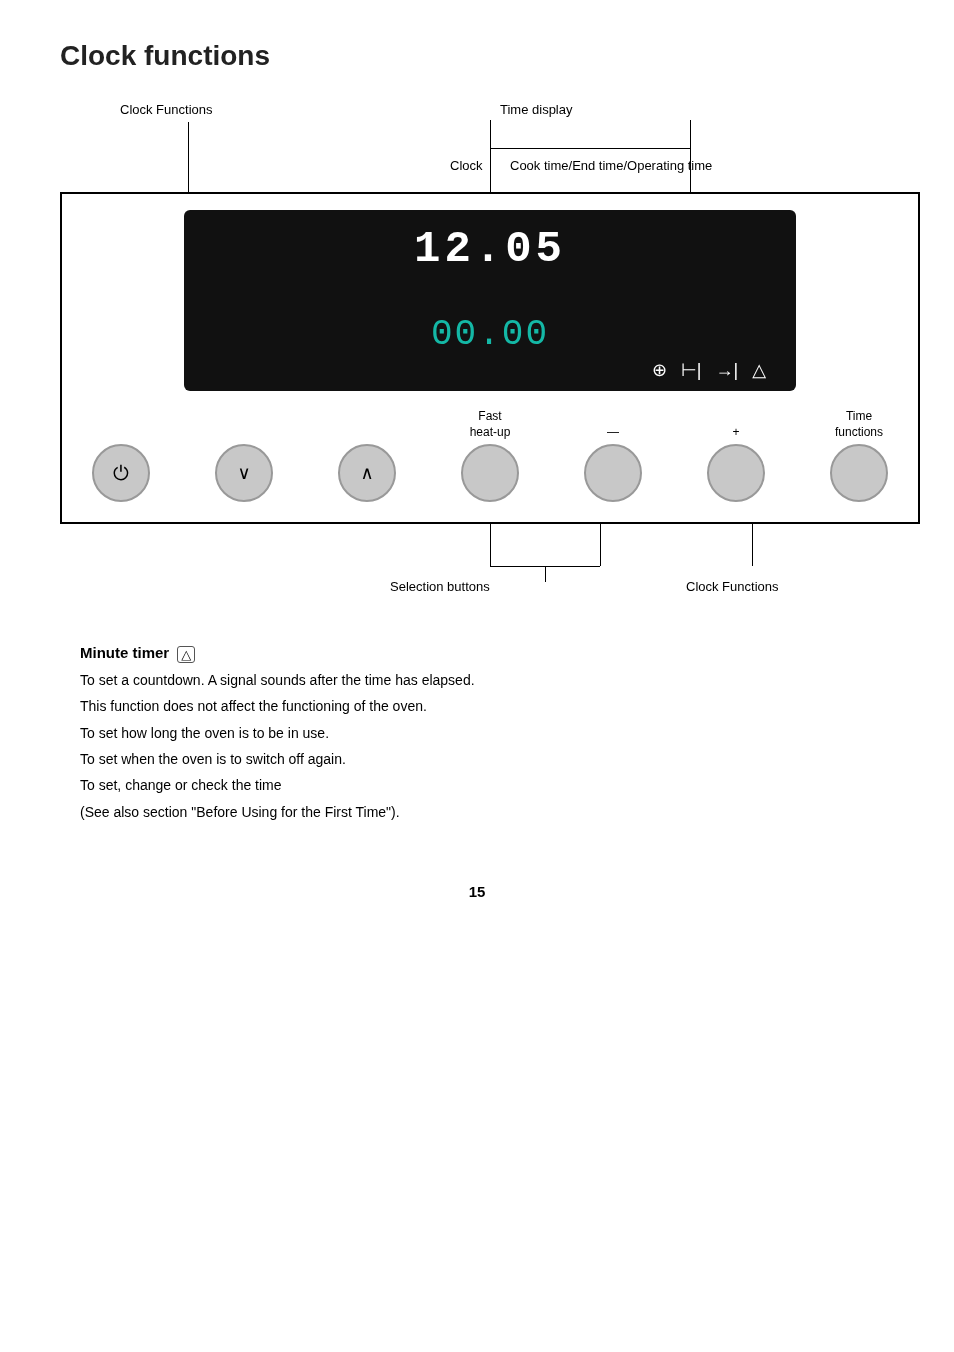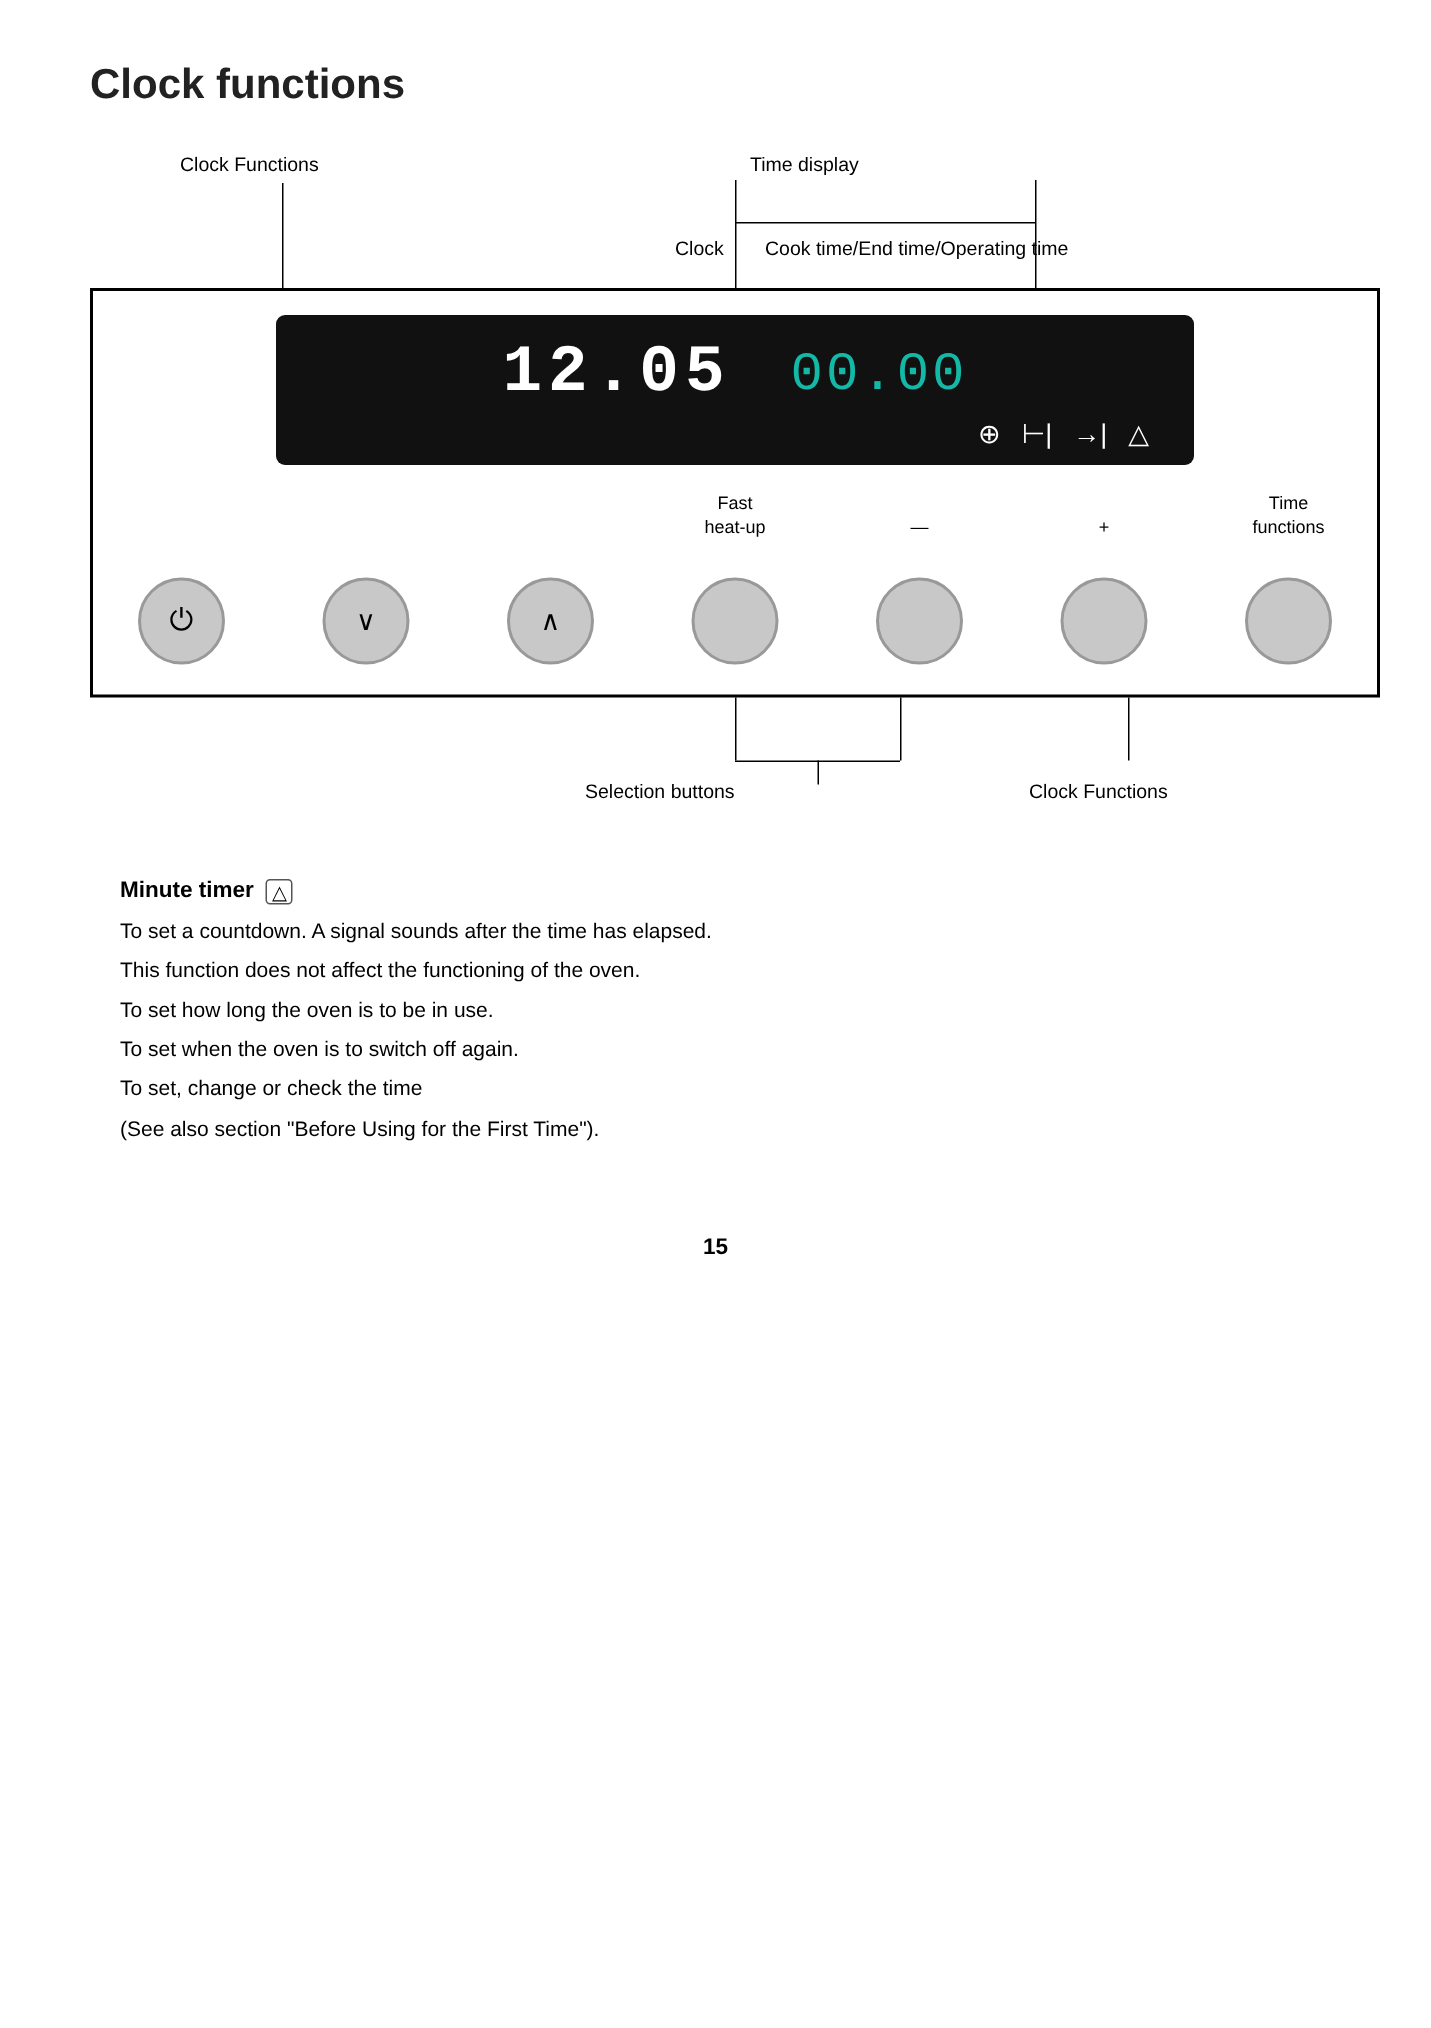--- a/index.html
+++ b/index.html
@@ -57,20 +57,21 @@
       align-items: center;
       justify-content: center;
     }
 
     .display-top-row {
       display: flex;
       align-items: center;
       justify-content: center;
       gap: 40px;
       width: 100%;
+      flex-direction: column;
     }
 
     .display-time-main {
       font-size: 44px;
       font-family: 'Courier New', monospace;
       font-weight: bold;
       letter-spacing: 4px;
       color: #fff;
     }
 
@@ -102,21 +103,21 @@
       align-items: flex-end;
       justify-content: space-between;
       padding: 0 10px;
       position: relative;
     }
 
     .btn-group {
       display: flex;
       flex-direction: column;
       align-items: center;
-      gap: 24px;
+      gap: 2px;
     }
 
     .btn-label {
       font-size: 12px;
       text-align: center;
       line-height: 1.3;
       margin-bottom: 2px;
     }
 
     .btn-circle {

